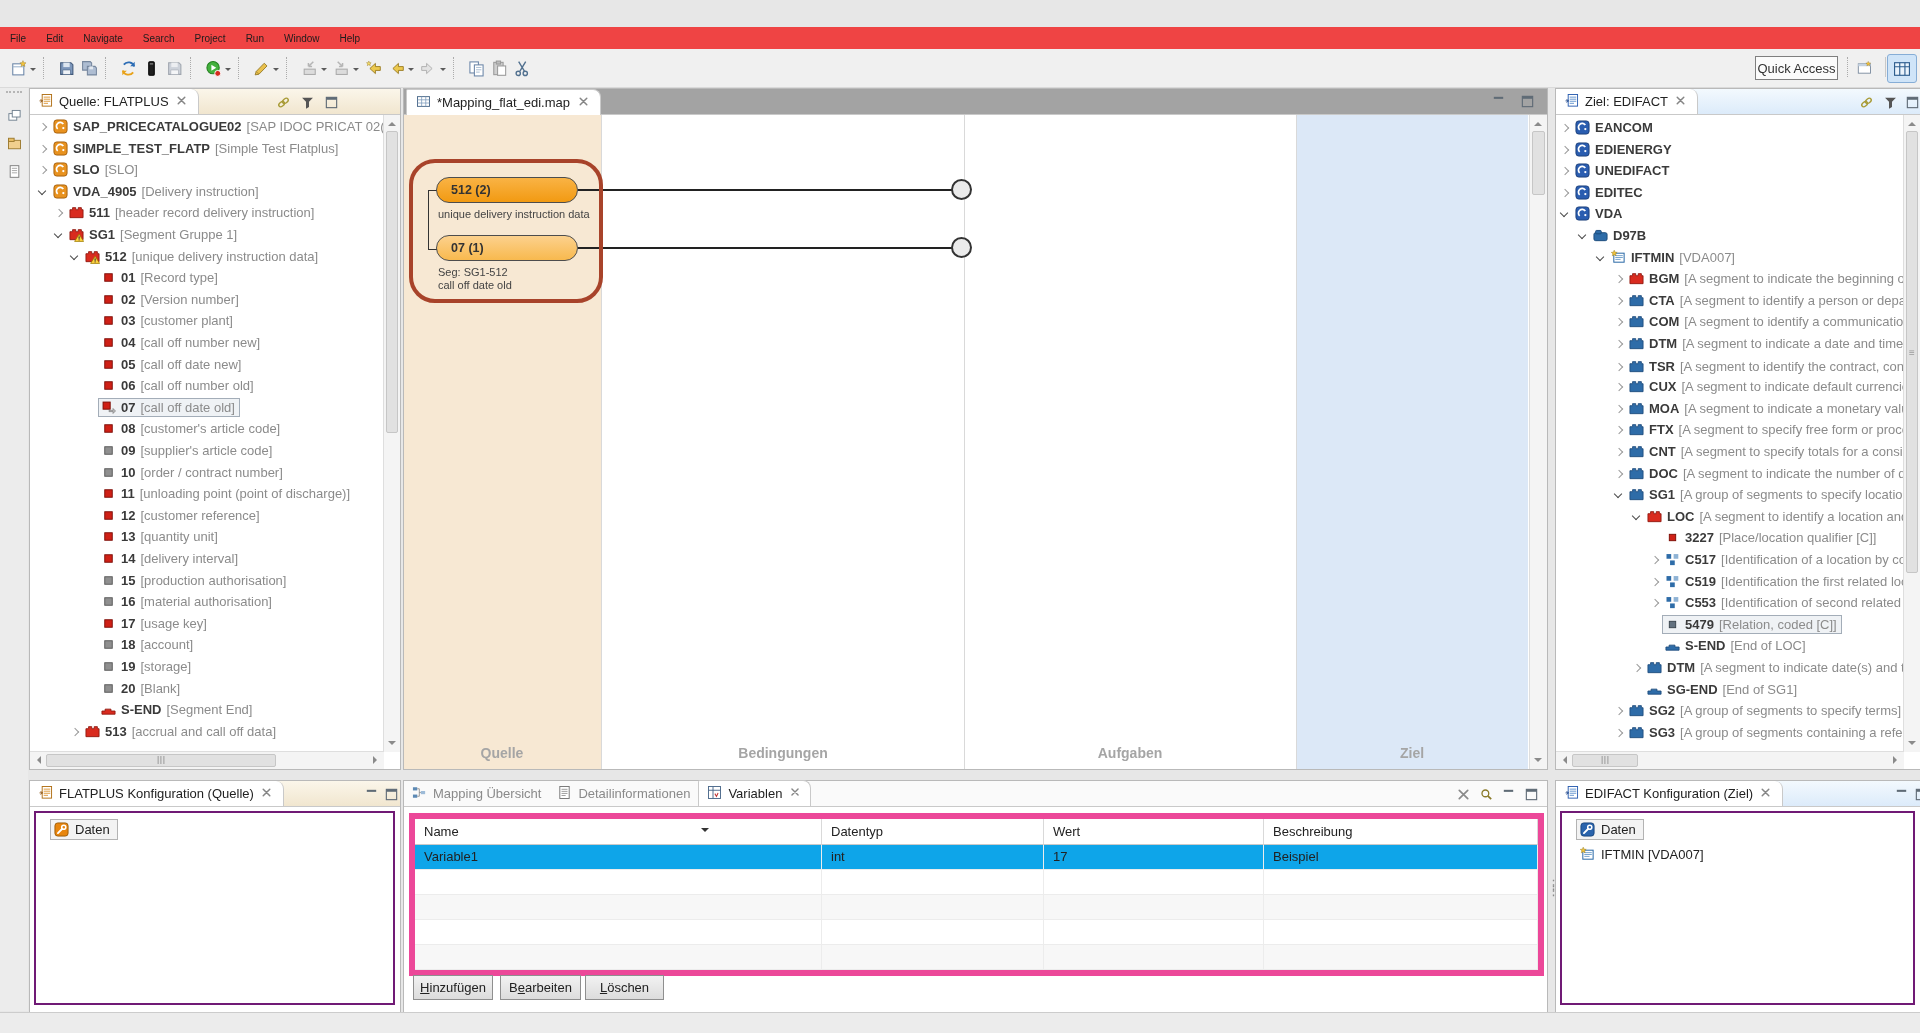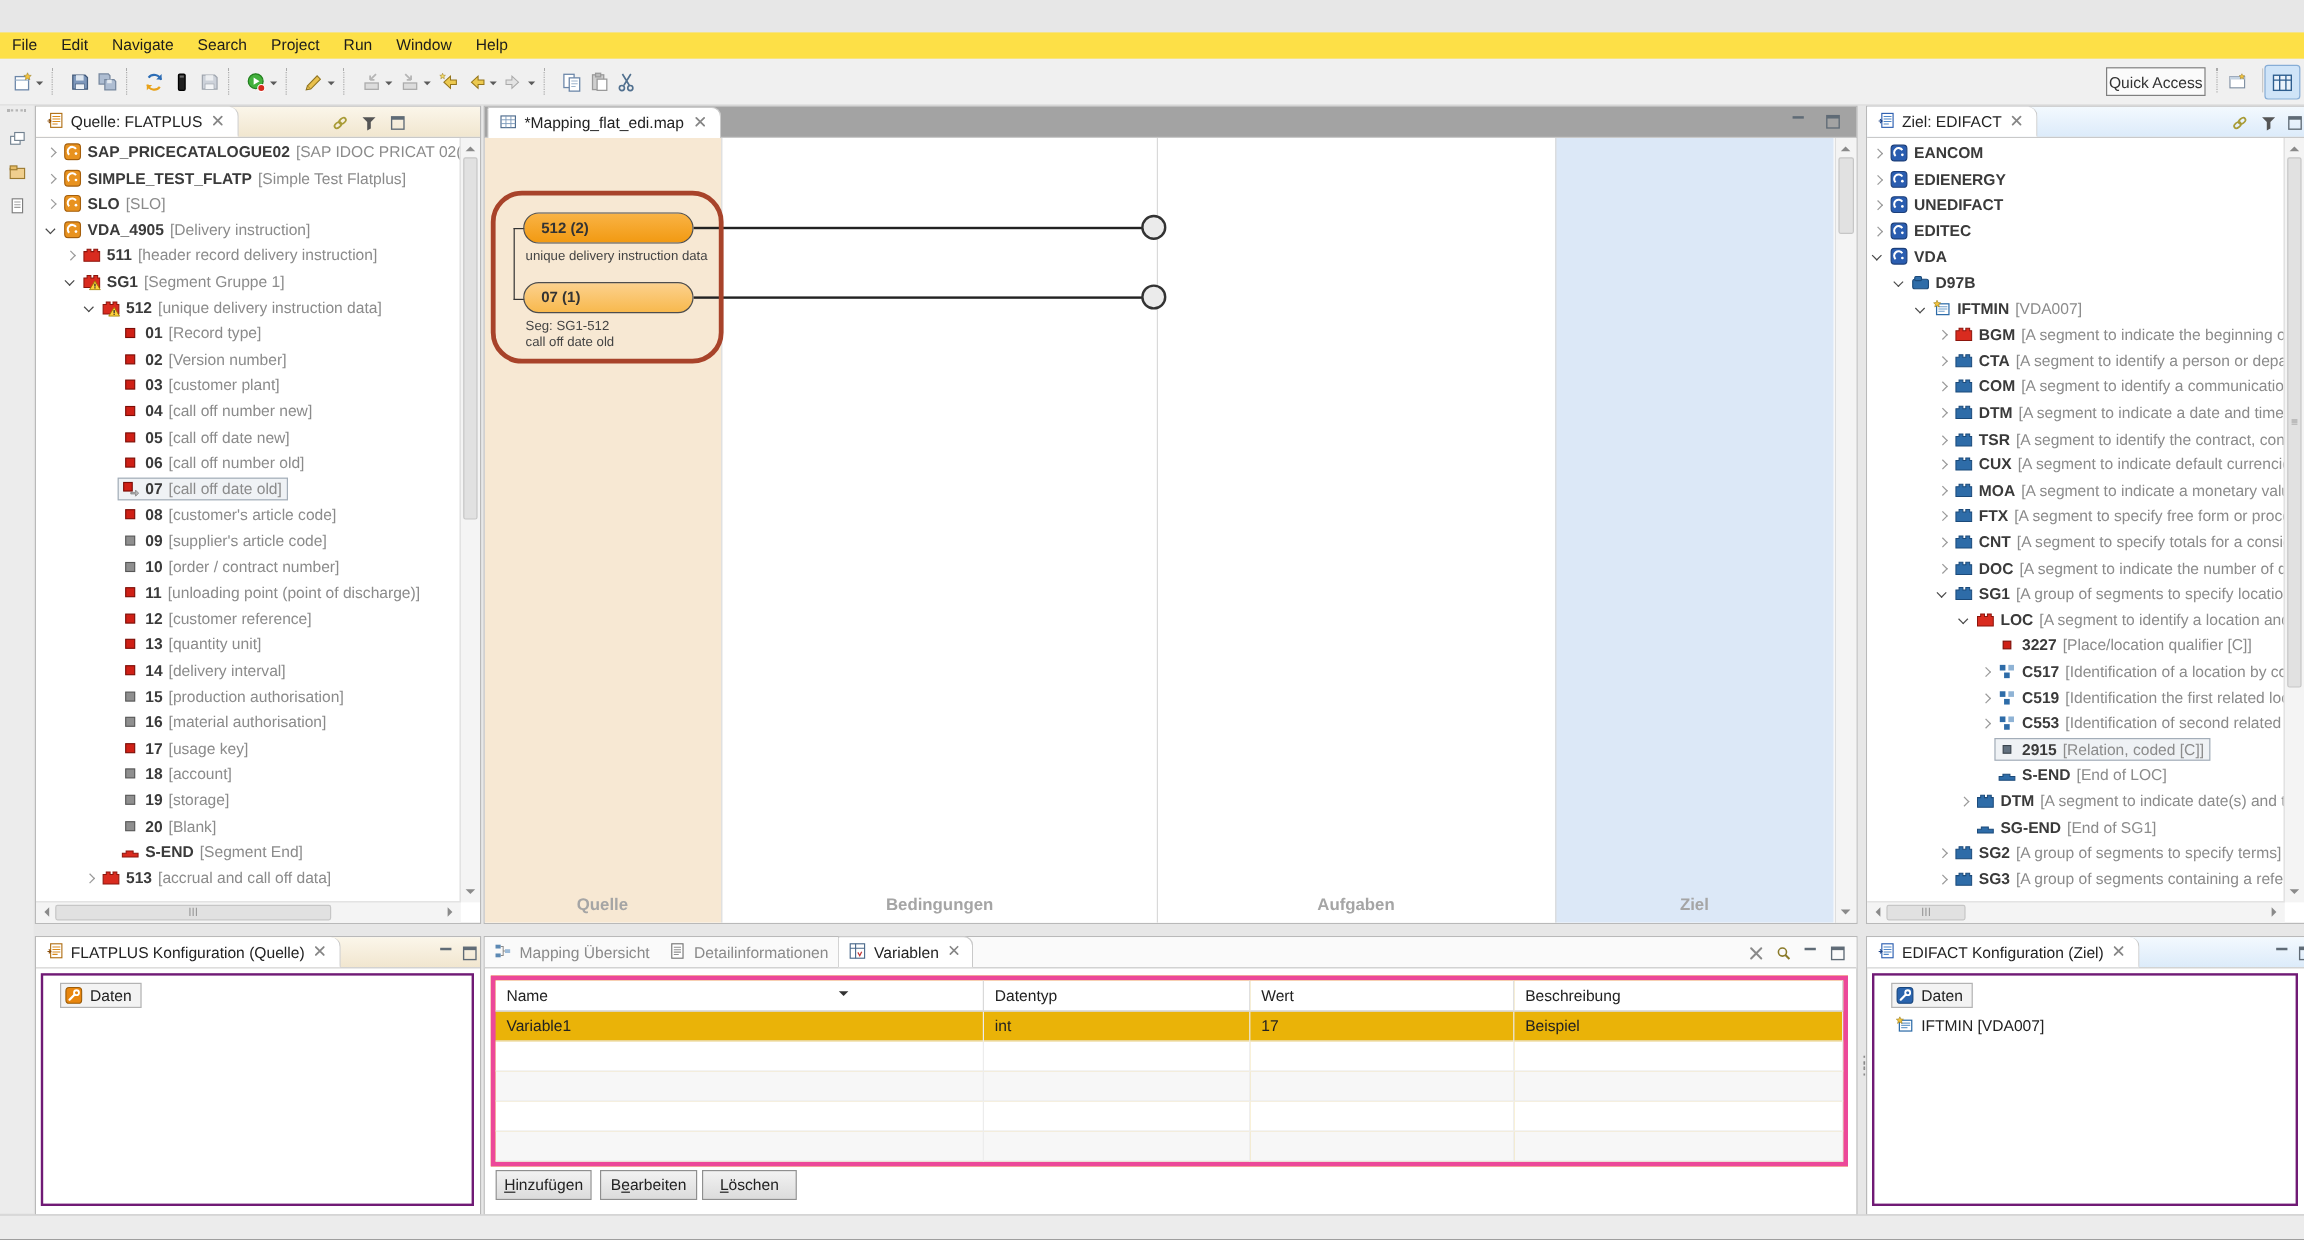--- a/index.html
+++ b/index.html
@@ -11,21 +11,21 @@
   .applogo{width:17px;height:17px;border-radius:50%;background:#e8921f;margin:0 9px 0 8px;position:relative;flex:none;}
   .applogo::after{content:'';position:absolute;left:3px;top:3px;width:9px;height:9px;border:2px solid #fff;
             border-radius:50%;border-bottom-color:transparent;transform:rotate(35deg);}
   .winbtn{position:absolute;top:0;width:46px;height:27px;display:flex;align-items:center;justify-content:center;}
   #btn-min{right:92px}#btn-max{right:46px}#btn-close{right:0;background:#d0402e;}
   .glyph-min{width:11px;height:0;border-bottom:1px solid #e3e3e3;}
   .glyph-max{width:9px;height:9px;border:1px solid #e3e3e3;position:relative;}
   .glyph-max::before{content:'';position:absolute;left:2px;top:-4px;width:9px;height:9px;border:1px solid #e3e3e3;border-bottom:none;border-left:none;}
   .glyph-close{color:#fff;font-size:16px;line-height:16px;}
   
-  #menubar{position:absolute;top:27px;left:0;right:0;height:22px;background:#fde047;display:flex;align-items:flex-start;font-size:13px;color:#1c1c1c;}
+  #menubar{position:absolute;top:27px;left:0;right:0;height:22px;background:#ef4444;display:flex;align-items:center;font-size:10px;color:#1c1c1c;}
   .mitem{padding:3px 10px;}
   #toolbar{position:absolute;top:49px;left:0;right:0;height:38px;background:#f0f0f0;border-bottom:1px solid #dadada;}
   #tbleft{display:flex;align-items:center;height:100%;padding-left:7px;}
   .tbtn{height:24px;display:flex;align-items:center;justify-content:center;margin:0 1px;padding:0 2px;border-radius:3px;}
   .tbsep{width:7px;height:22px;margin:0 4px;border-left:1px dotted #ababab;}
   .dd{width:0;height:0;border:3.5px solid transparent;border-top-color:#5a5a5a;margin:5px 0 0 3px;}
   #quickaccess{position:absolute;right:82px;top:7px;width:81px;height:22px;border:1px solid #7f7f7f;background:#fbfbfb;
                display:flex;align-items:center;justify-content:center;font-size:13px;color:#333;}
   #qa-sep{position:absolute;right:72px;top:8px;height:20px;border-left:1px dotted #ababab;}
   #persp-open{position:absolute;right:44px;top:7px;width:24px;height:24px;display:flex;align-items:center;justify-content:center;}
@@ -80,21 +80,21 @@
   .bracket{position:absolute;border-color:#333;border-style:solid;}
   
   .cfgbox{position:absolute;left:4px;top:30px;right:5px;bottom:7px;background:#fff;border:2px solid #701a75;}
   .cfgitem{position:absolute;left:14px;display:inline-flex;align-items:center;gap:6px;font-size:13px;color:#222;
            padding:2px 7px 2px 3px;border:1px solid transparent;white-space:nowrap;}
   .cfgitem.sel{background:#f3f3f3;border-color:#b3b3b3;}
   
   .btab{height:25px;display:flex;align-items:center;gap:6px;padding:0 8px;font-size:13px;color:#8a8a8a;white-space:nowrap;}
   .btab.active{background:#fff;border:1px solid #c9c9c9;border-bottom:none;border-radius:2px 8px 0 0;color:#222;}
   
-  #vtable{position:absolute;left:5px;top:32px;width:1123px;border:4px solid #ec4899;background:#eab308;}
+  #vtable{position:absolute;left:5px;top:32px;width:1123px;border:6px solid #ec4899;background:#0ea5e9;}
   .vrow{display:flex;}
   .vth{box-sizing:border-box;border-right:1px solid #d9d9d9;border-bottom:1px solid #c9c9c9;background:#fff;
        font-size:13px;color:#222;padding:5px 9px;height:26px;position:relative;}
   .vtd{box-sizing:border-box;border-right:1px solid #ececec;border-bottom:1px solid #ececec;font-size:13px;color:#222;
        padding:4px 9px;height:25px;}
   .sortarr{position:absolute;left:286px;top:9px;width:0;height:0;border:4px solid transparent;border-top-color:#333;}
   .pbtn{position:absolute;top:194px;height:23px;background:linear-gradient(#f2f2f2,#dcdcdc);border:1px solid #8f8f8f;
         font-size:13px;color:#222;display:flex;align-items:center;justify-content:center;font-family:"Liberation Sans",sans-serif;}
   
   #statusbar{position:absolute;left:0;top:1012px;right:0;bottom:0;background:#ececec;border-top:1px solid #cccccc;}
@@ -1047,21 +1047,21 @@
             <span class="tdesc">[Identification of second related location]</span>
           </span>
         </div>
         <div class="trow" style="top:499.8px">
           <span class="rowbox sel" style="left:106px">
             <span class="ticon">
               <svg width="15" height="15" viewBox="0 0 16 16">
                 <rect x="4.6" y="4.6" width="6.8" height="6.8" fill="#62717f" stroke="#39434c"></rect>
               </svg>
             </span>
-            <span class="tcode">2915</span>
+            <span class="tcode">5479</span>
             <span class="tdesc">[Relation, coded [C]]</span>
           </span>
         </div>
         <div class="trow" style="top:521.4px">
           <span class="rowbox" style="left:106px">
             <span class="ticon">
               <svg width="15" height="15" viewBox="0 0 16 16">
                 <path d="M1 13V9.6h3.4v-2h6.2v2H15V13z" fill="#2e6ca8" stroke="#1b4a7a" stroke-width=".9"></path>
               </svg>
             </span>

